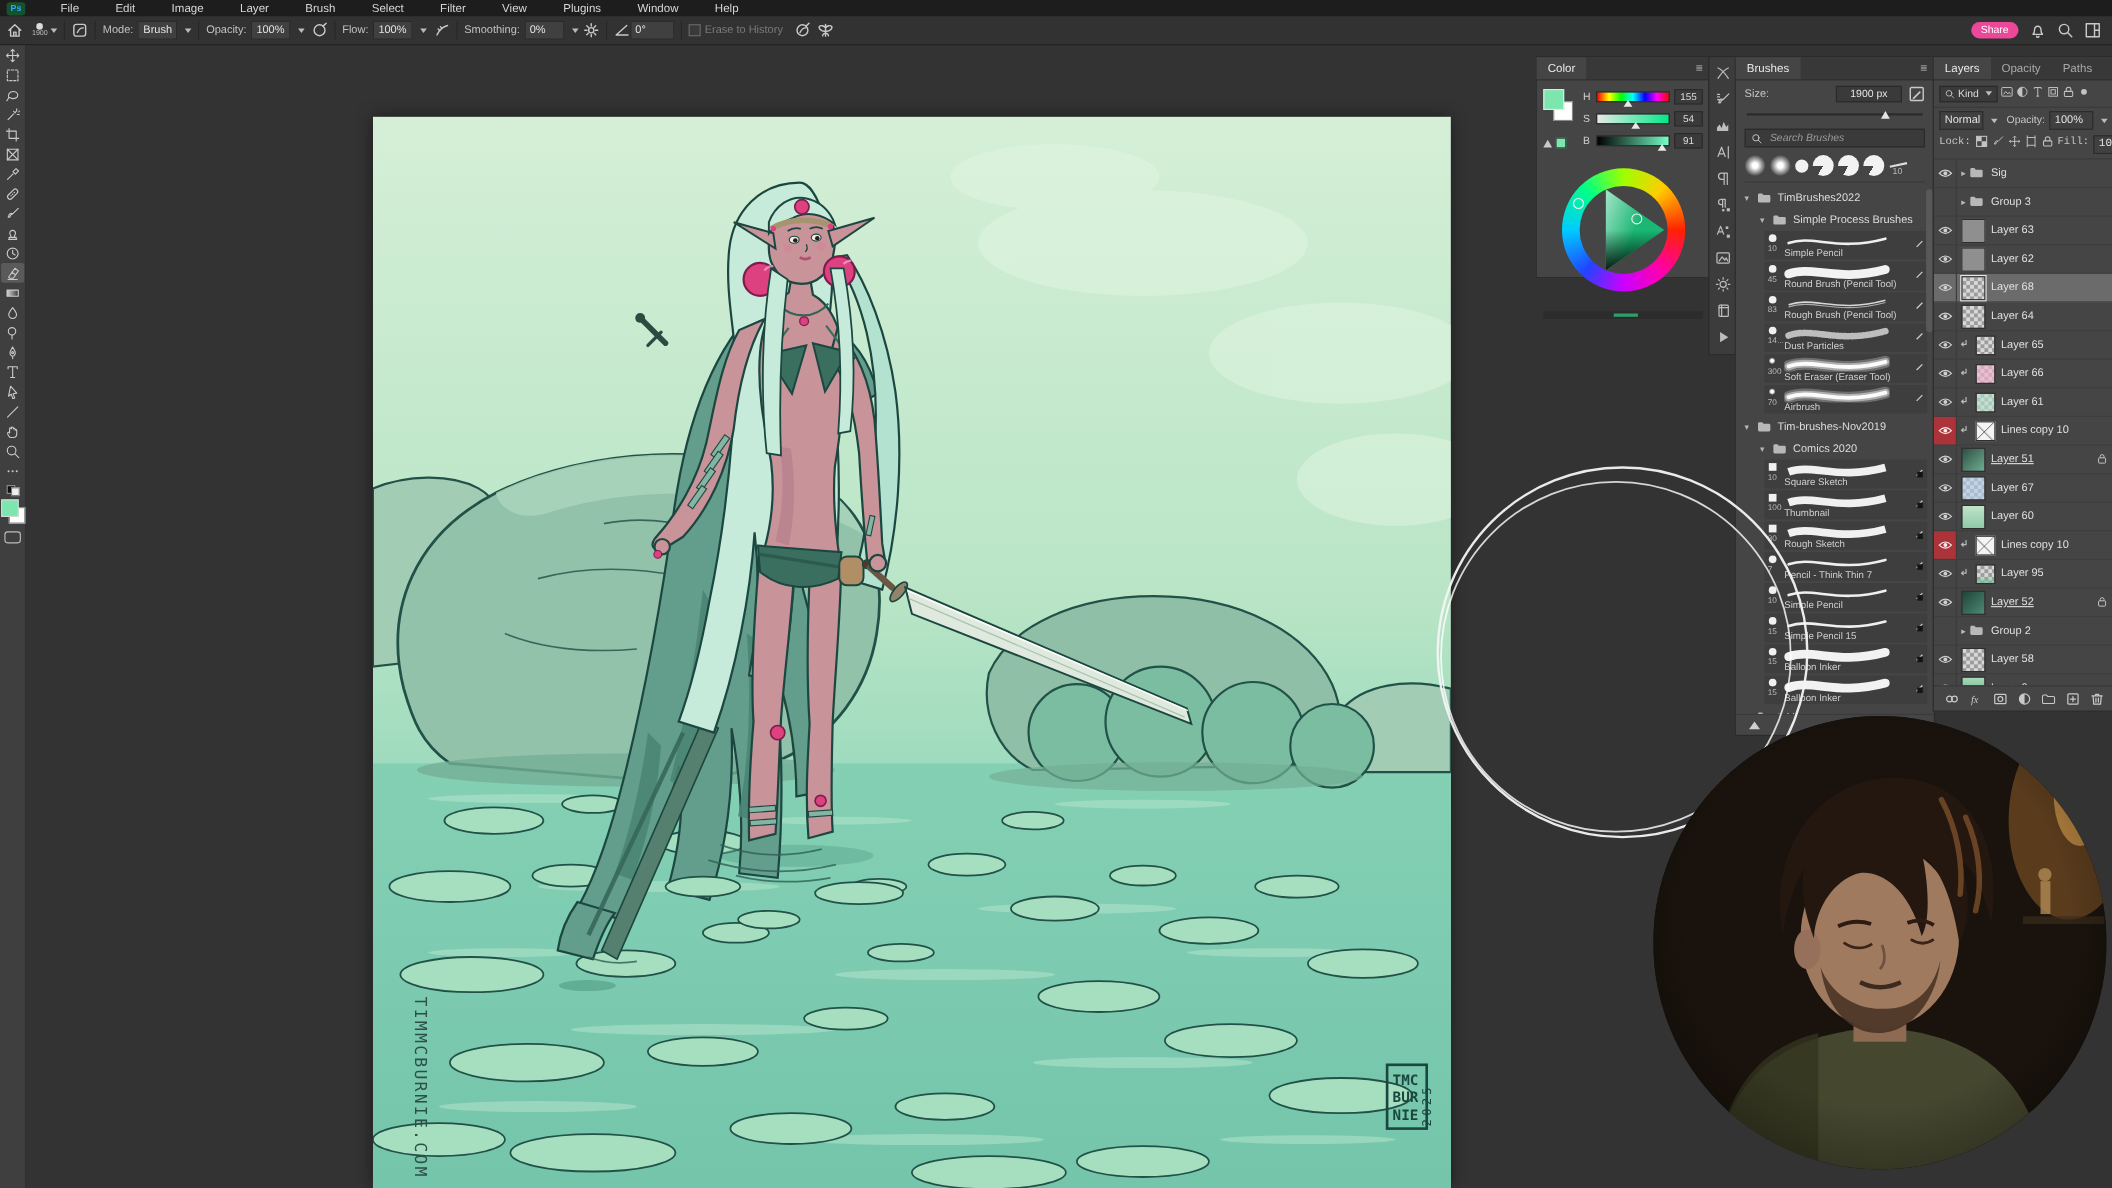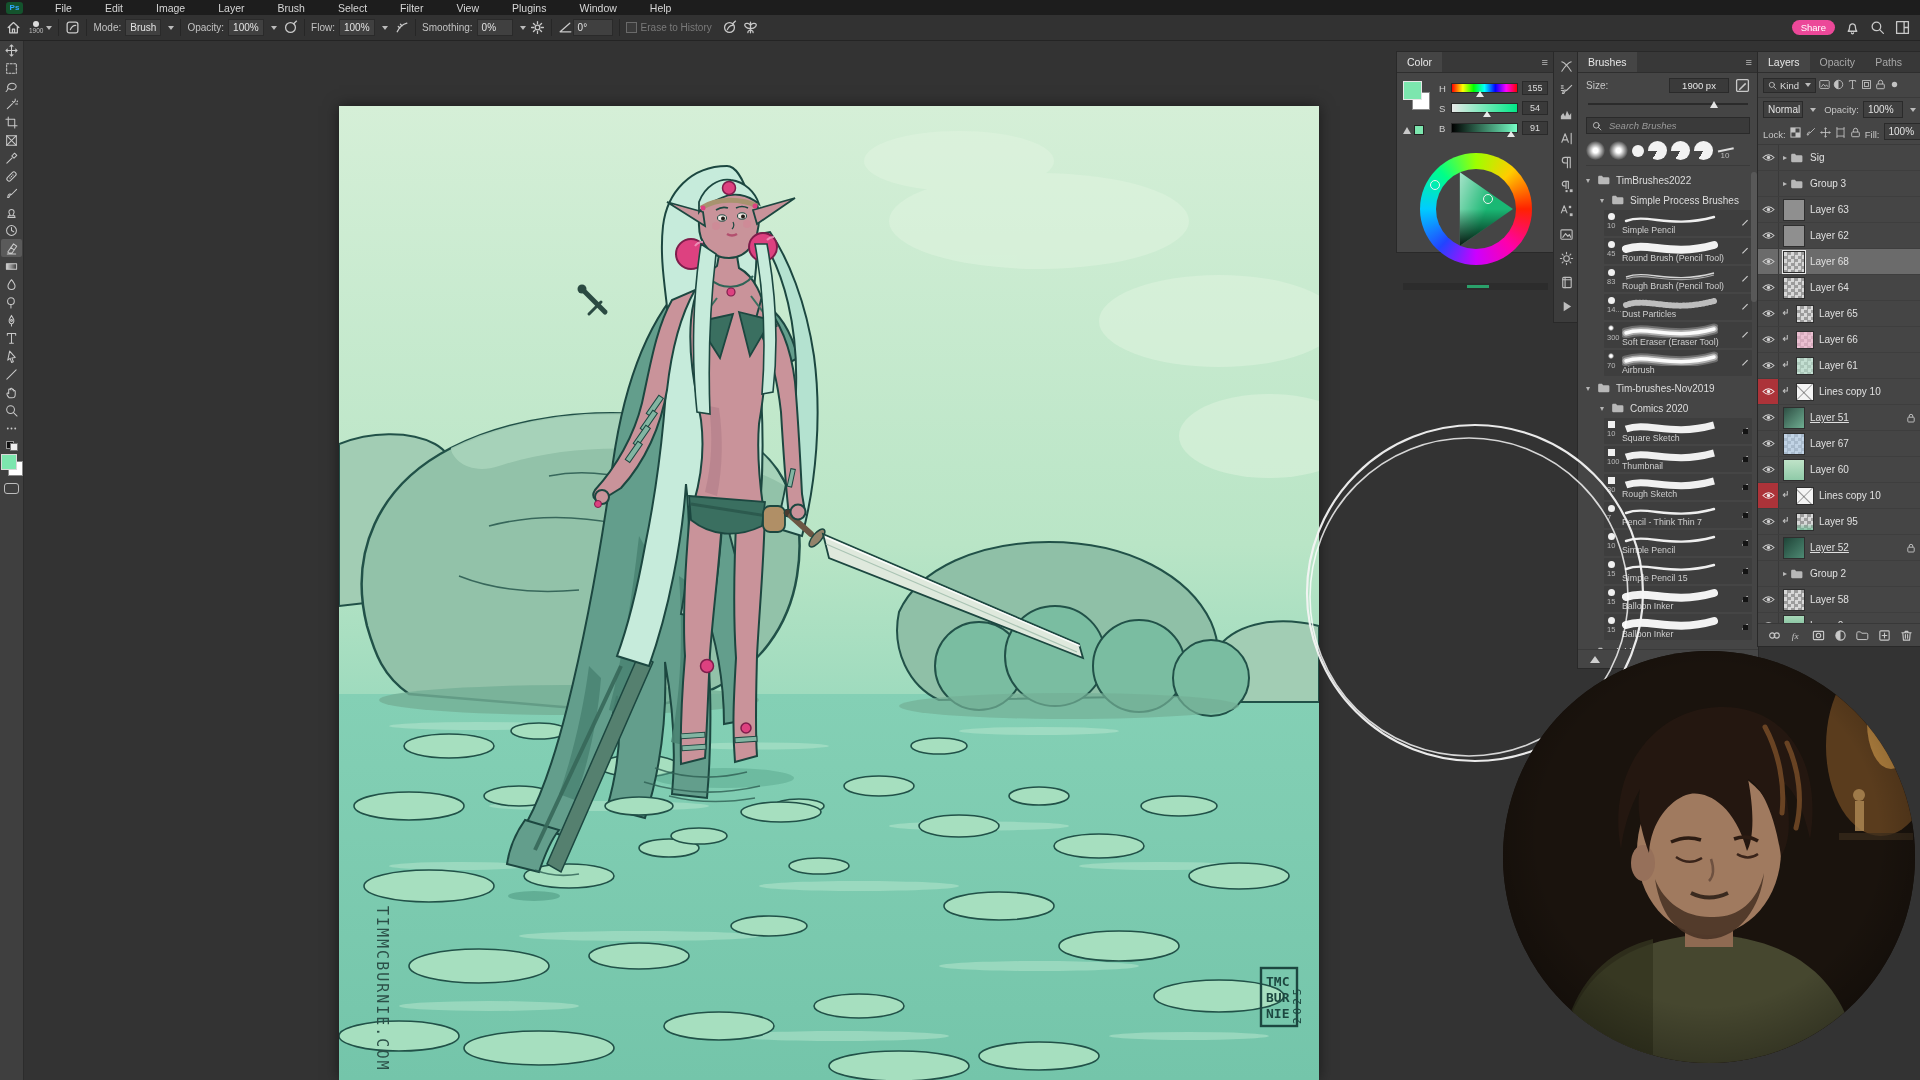--- a/index.html
+++ b/index.html
@@ -123,21 +123,21 @@
   #bp-bottom{height:18px;border-top:1px solid #3a3a3a;position:relative;}
   #bp-bottom .tri{position:absolute;left:12px;top:6px;width:0;height:0;border-left:5px solid transparent;border-right:5px solid transparent;border-bottom:7px solid #cfcfcf;}
   
   #layers-panel{left:1757px;top:51px;width:163px;height:594px;display:flex;flex-direction:column;}
   #lp-filter{display:flex;align-items:center;gap:3px;padding:3px 5px;border-bottom:1px solid #3a3a3a;}
   #kind-well{display:flex;align-items:center;gap:3px;background:#3a3a3a;border:1px solid #2a2a2a;height:13px;padding:0 4px;font-size:9.5px;color:#ddd;}
   .mini-ic svg{width:11px;height:11px;}
   .mini-ic svg path,.mini-ic svg rect,.mini-ic svg circle{stroke:#c3c3c3;fill:none;stroke-width:1.1;}
   .mini-ic svg .f{fill:#c3c3c3;stroke:none;}
   #lp-blend{display:flex;align-items:center;gap:4px;padding:3px 5px;font-size:9.5px;color:#c6c6c6;}
-  #lp-lock{display:flex;align-items:flex-end;gap:4px;padding:2px 5px 4px 5px;font-size:9.5px;color:#c6c6c6;border-bottom:1px solid #3a3a3a;}
+  #lp-lock{display:flex;align-items:flex-start;gap:4px;padding:2px 5px 4px 5px;font-size:9.5px;color:#c6c6c6;border-bottom:1px solid #3a3a3a;font-family:Liberation Mono, monospace;}
   #layers-list{flex:1;overflow:hidden;}
   .lrow{display:flex;align-items:center;height:25px;border-bottom:1px solid #3e3e3e;}
   .lrow.sel{background:#6b6b6b;}
   .eyecell{width:20px;height:100%;border-right:1px solid #3a3a3a;display:flex;align-items:center;justify-content:center;flex:none;}
   .eyecell.red{background:#ac3339;}
   .clipgap{width:13px;flex:none;display:flex;justify-content:center;}
   .lthumb{width:20px;height:20px;margin:0 5px 0 4px;fl
 ex:none;border:1px solid #2e2e2e;flex:none;}
   .lthumb.small{width:16px;height:16px;}
   .lthumb.outlined{outline:1px solid #e8e8e8;}

